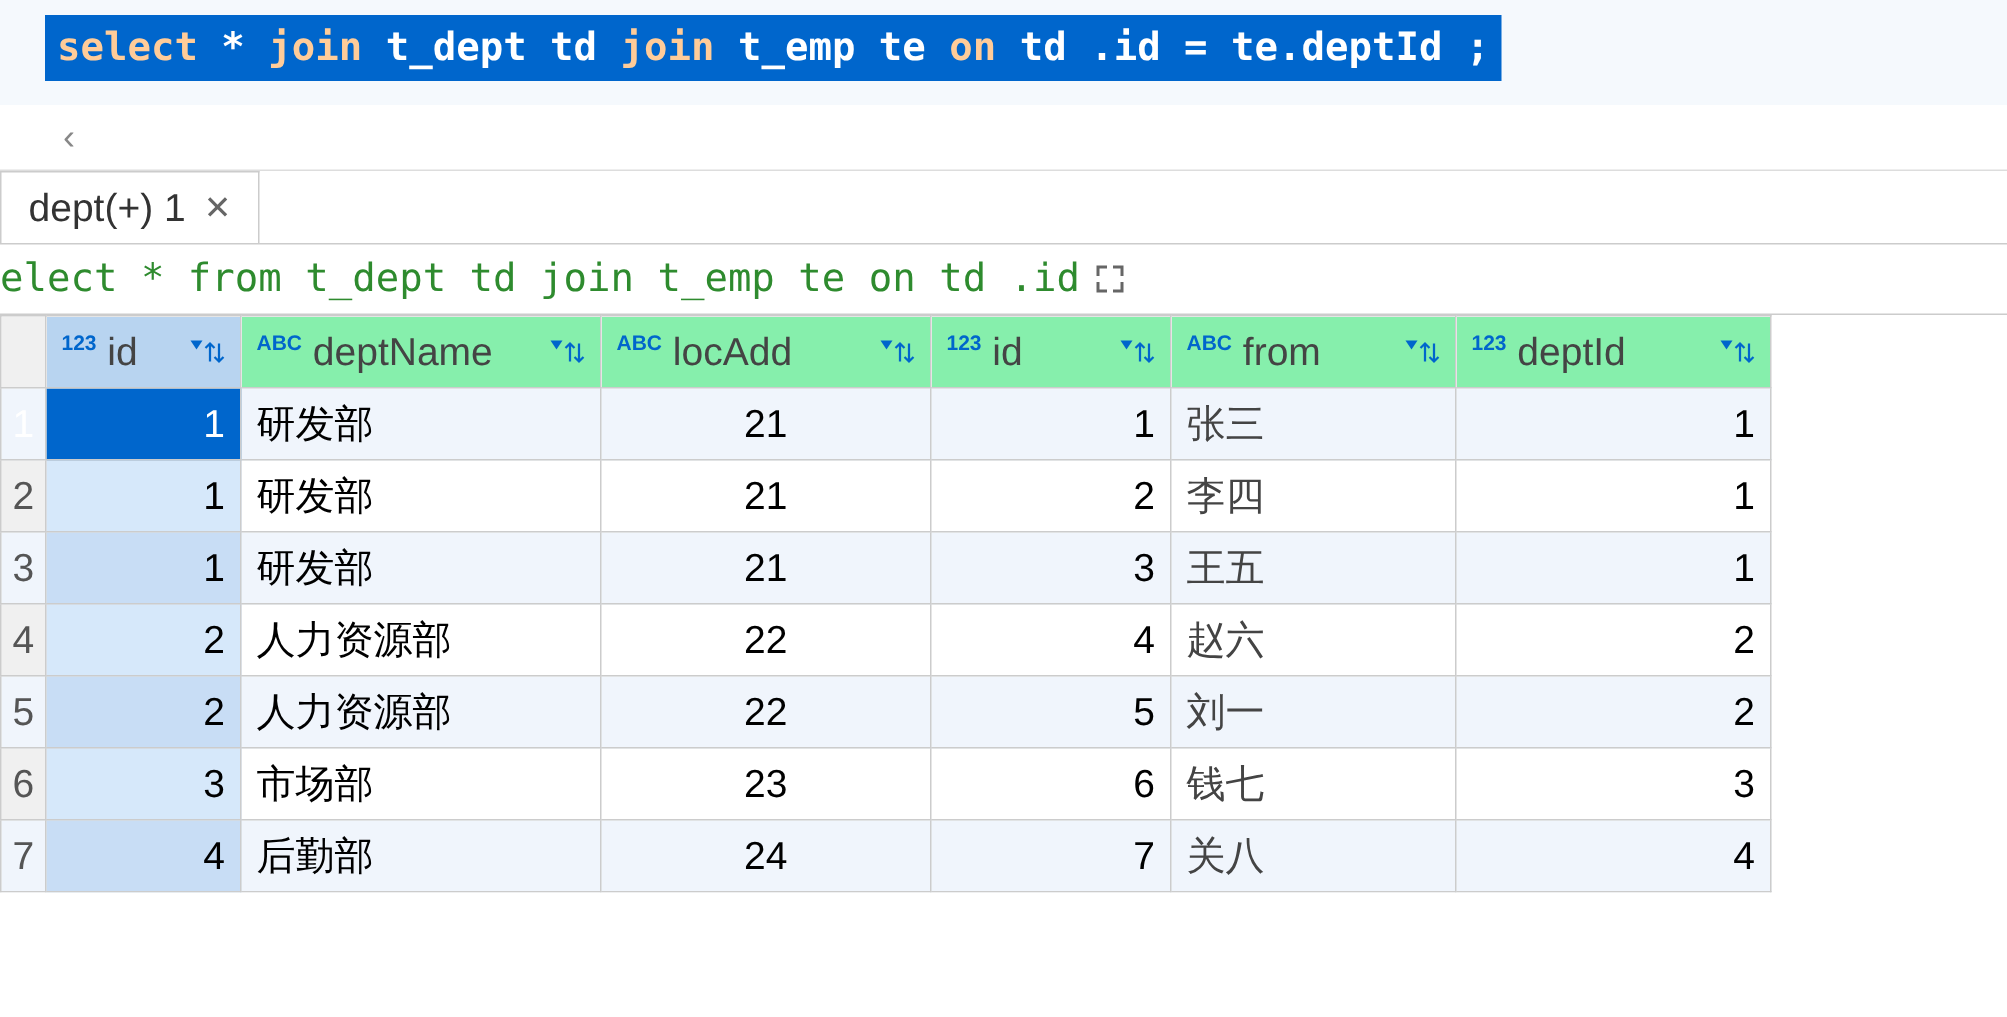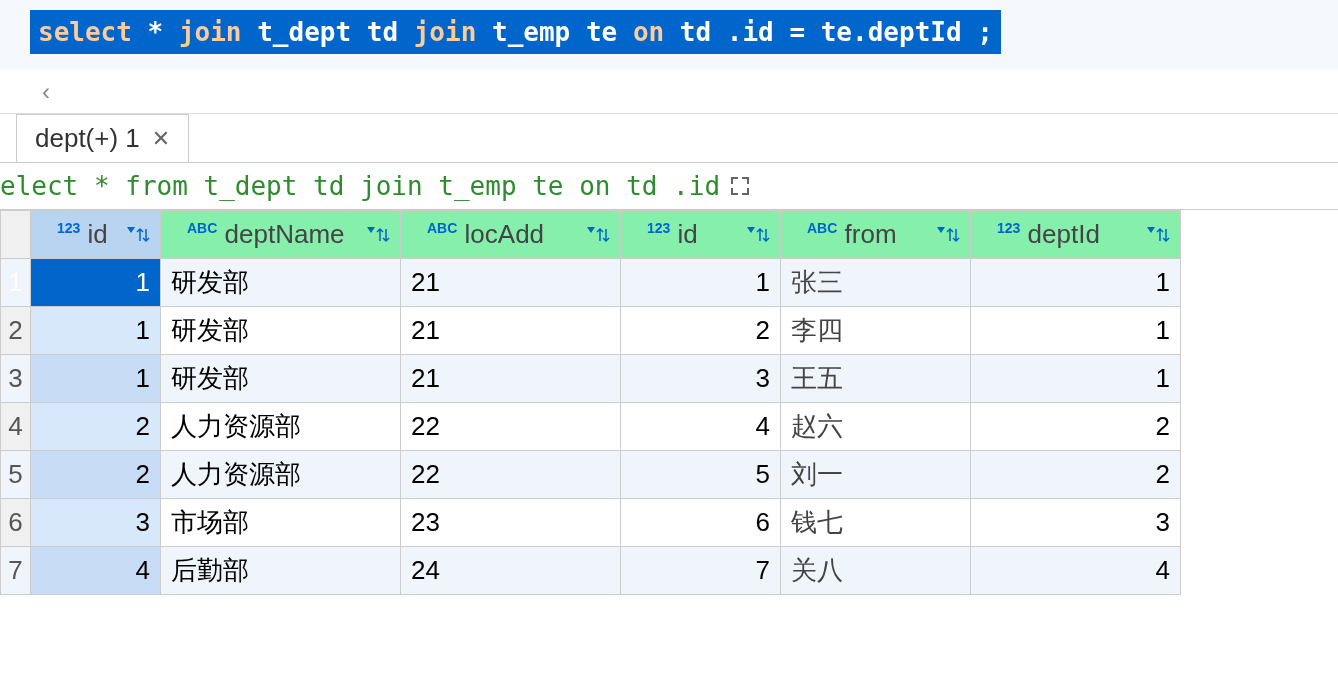--- a/index.html
+++ b/index.html
@@ -32,21 +32,21 @@
   font-size: 24px;
   color: #888;
   cursor: pointer;
   user-select: none;
 }
 
 .tabs {
   display: flex;
   align-items: flex-end;
   height: 48px;
-  padding-left: 16px;
+  padding-left: 0;
 }
 .tab {
   border: 1px solid #ccc;
   border-bottom: none;
   padding: 8px 18px;
   font-size: 26px;
   color: #333;
   background: #fff;
   display: flex;
   align-items: center;
@@ -109,21 +109,20 @@
   background: #86efac;
   font-weight: normal;
   position: relative;
 }
 th.selected-col { background: #b8d4f0; }
 .th-inner {
   display: flex;
   align-items: center;
   justify-content: space-between;
   gap: 6px;
-  margin-left: 16px;
 }
 .col-type-icon {
   font-size: 14px;
   font-weight: bold;
   color: #0066cc;
   font-family: Arial, sans-serif;
 }
 .col-name { color: #444; font-size: 26px; }
 .sort-filter-icon {
   display: inline-flex;
@@ -146,21 +145,21 @@
 td.num { text-align: right; }
 td.selected-cell { background: #0066cc; color: #fff; }
 td.selected-col-cell { background: #d6e8fa; }
 tr.even td:not(.selected-cell):not(.selected-col-cell) { background: #f0f5fc; }
 tr.even td.selected-col-cell { background: #c8ddf5; }
 
 .corner-cell { background: #f0f0f0; width: 30px; }
 
 .col-id1 { width: 130px; }
 .col-deptname { width: 240px; }
-.col-locadd { width: 220px; }
+.col-locadd { width: 220px; text-align: center; }
 .col-id2 { width: 160px; }
 .col-name { width: 190px; }
 .col-deptid { width: 210px; }
 </style>
 </head>
 <body>
 
 <div class="sql-editor">
   <span class="sql-highlight" id="sql-tokens"><span class="sql-kw">select</span><span class="sql-txt"> * </span><span class="sql-kw">join</span><span class="sql-txt"> t_dept td </span><span class="sql-kw">join</span><span class="sql-txt">  t_emp te </span><span class="sql-kw">on</span><span class="sql-txt"> td .id = te.deptId ;</span></span>
 </div>

